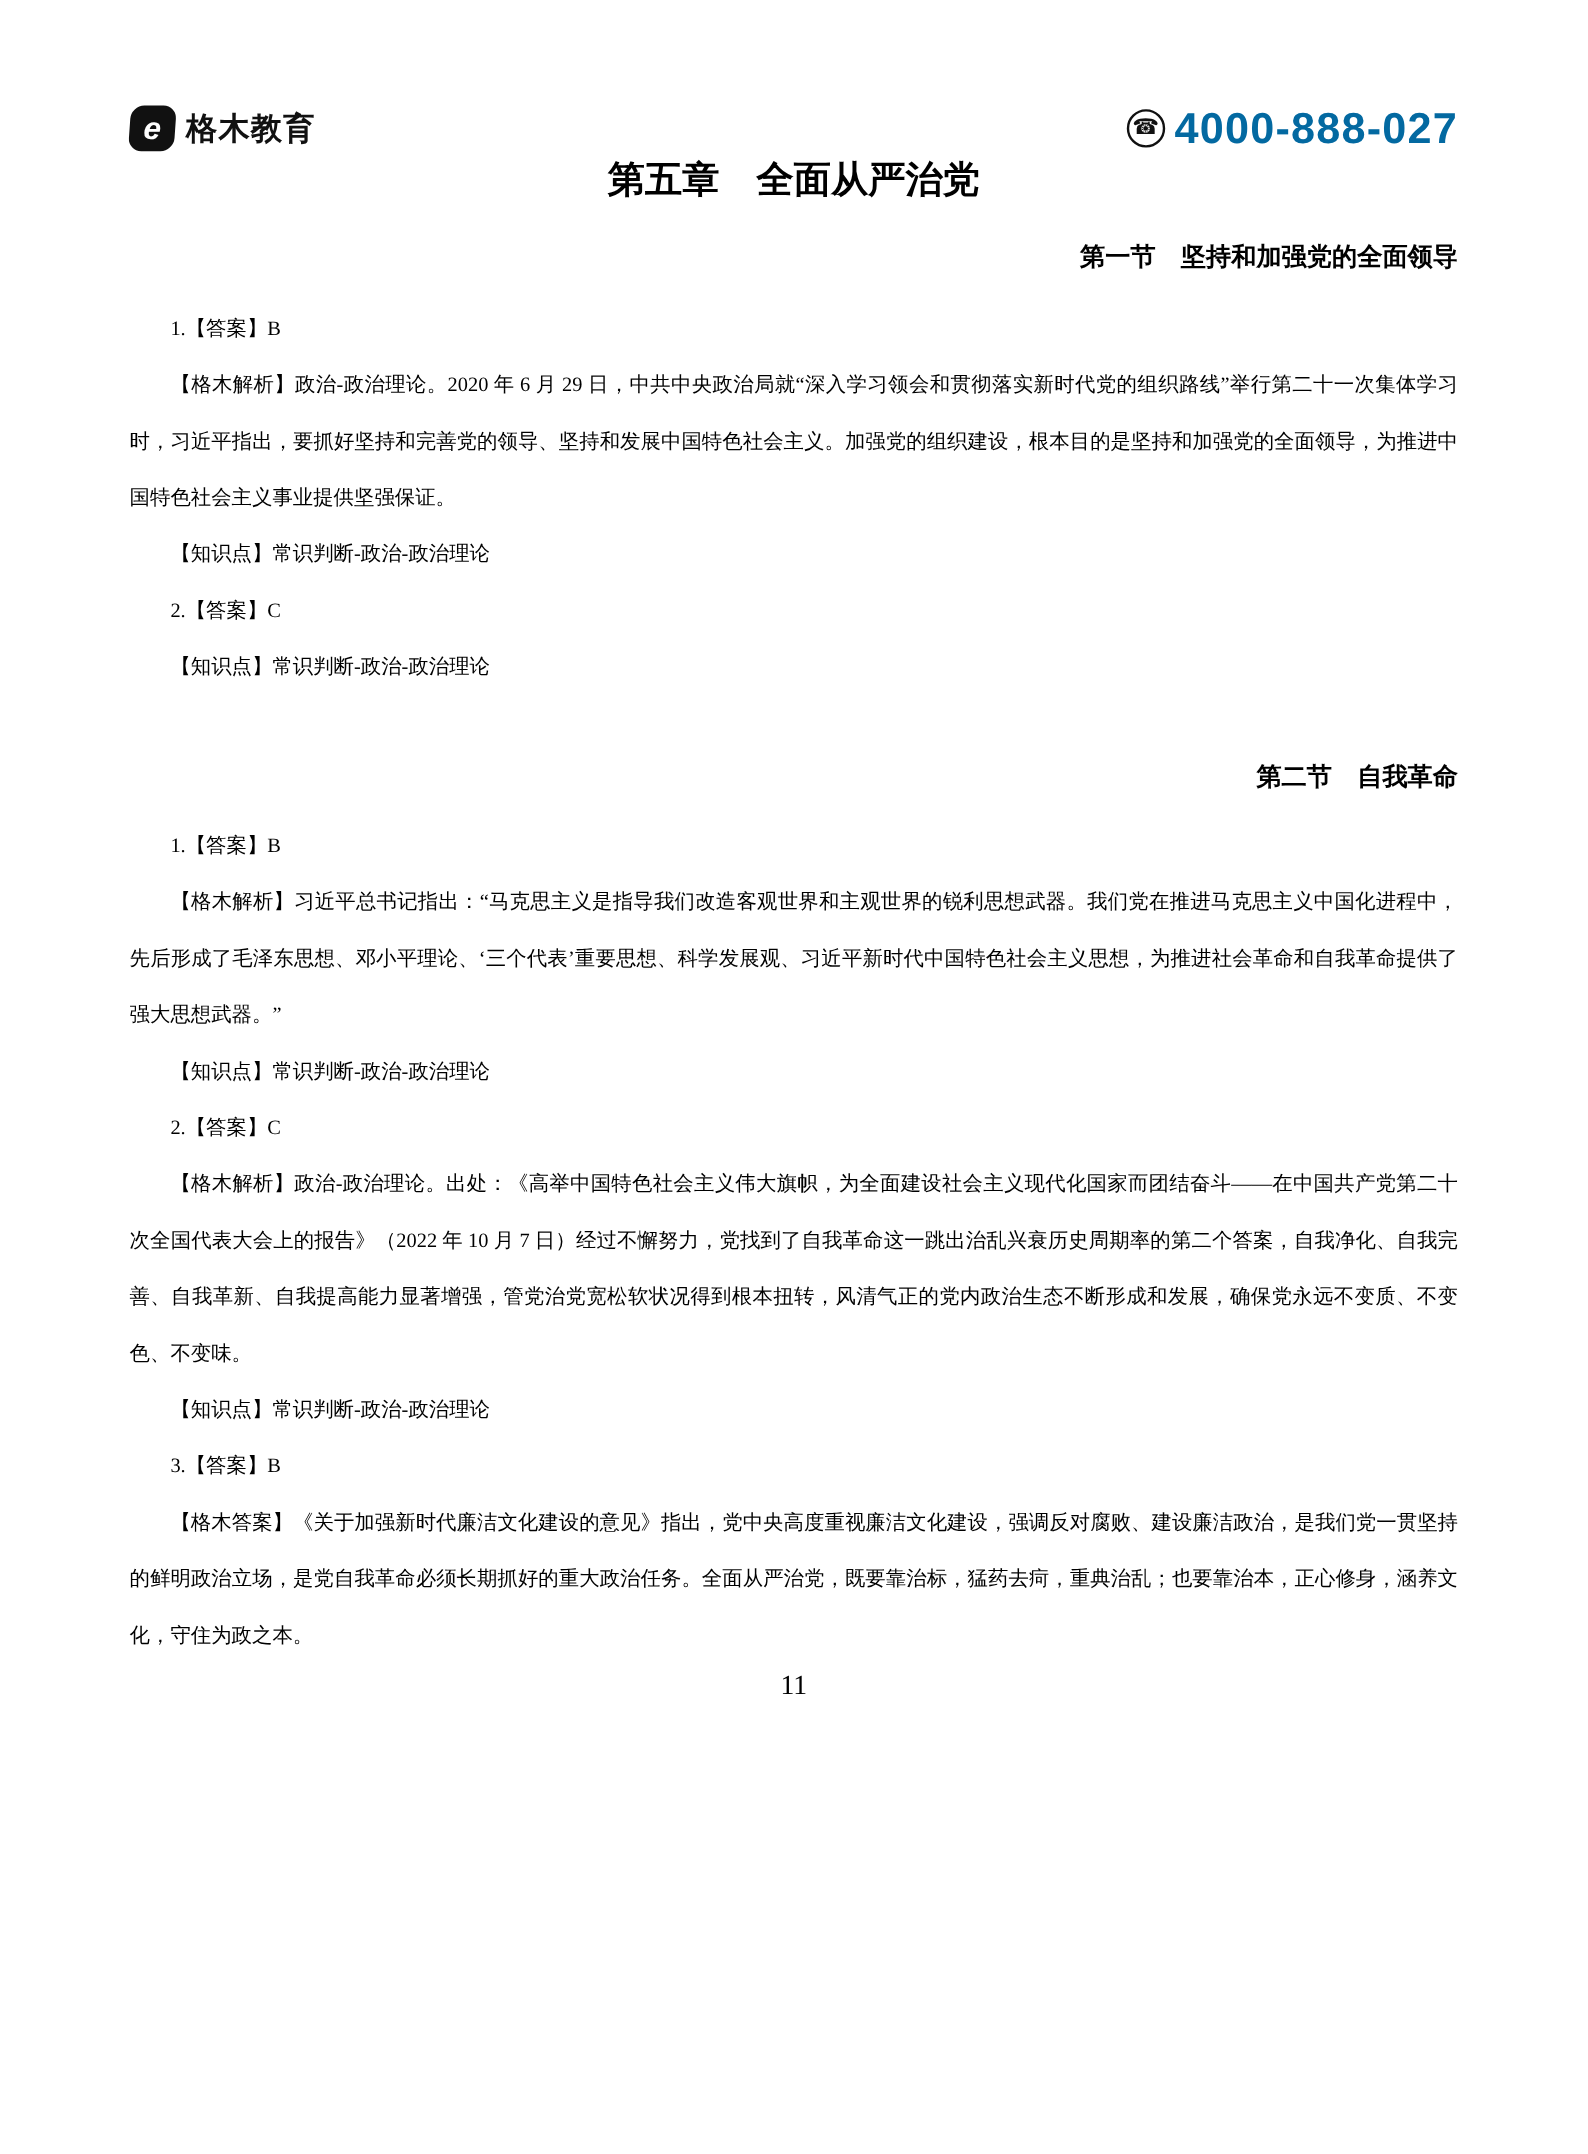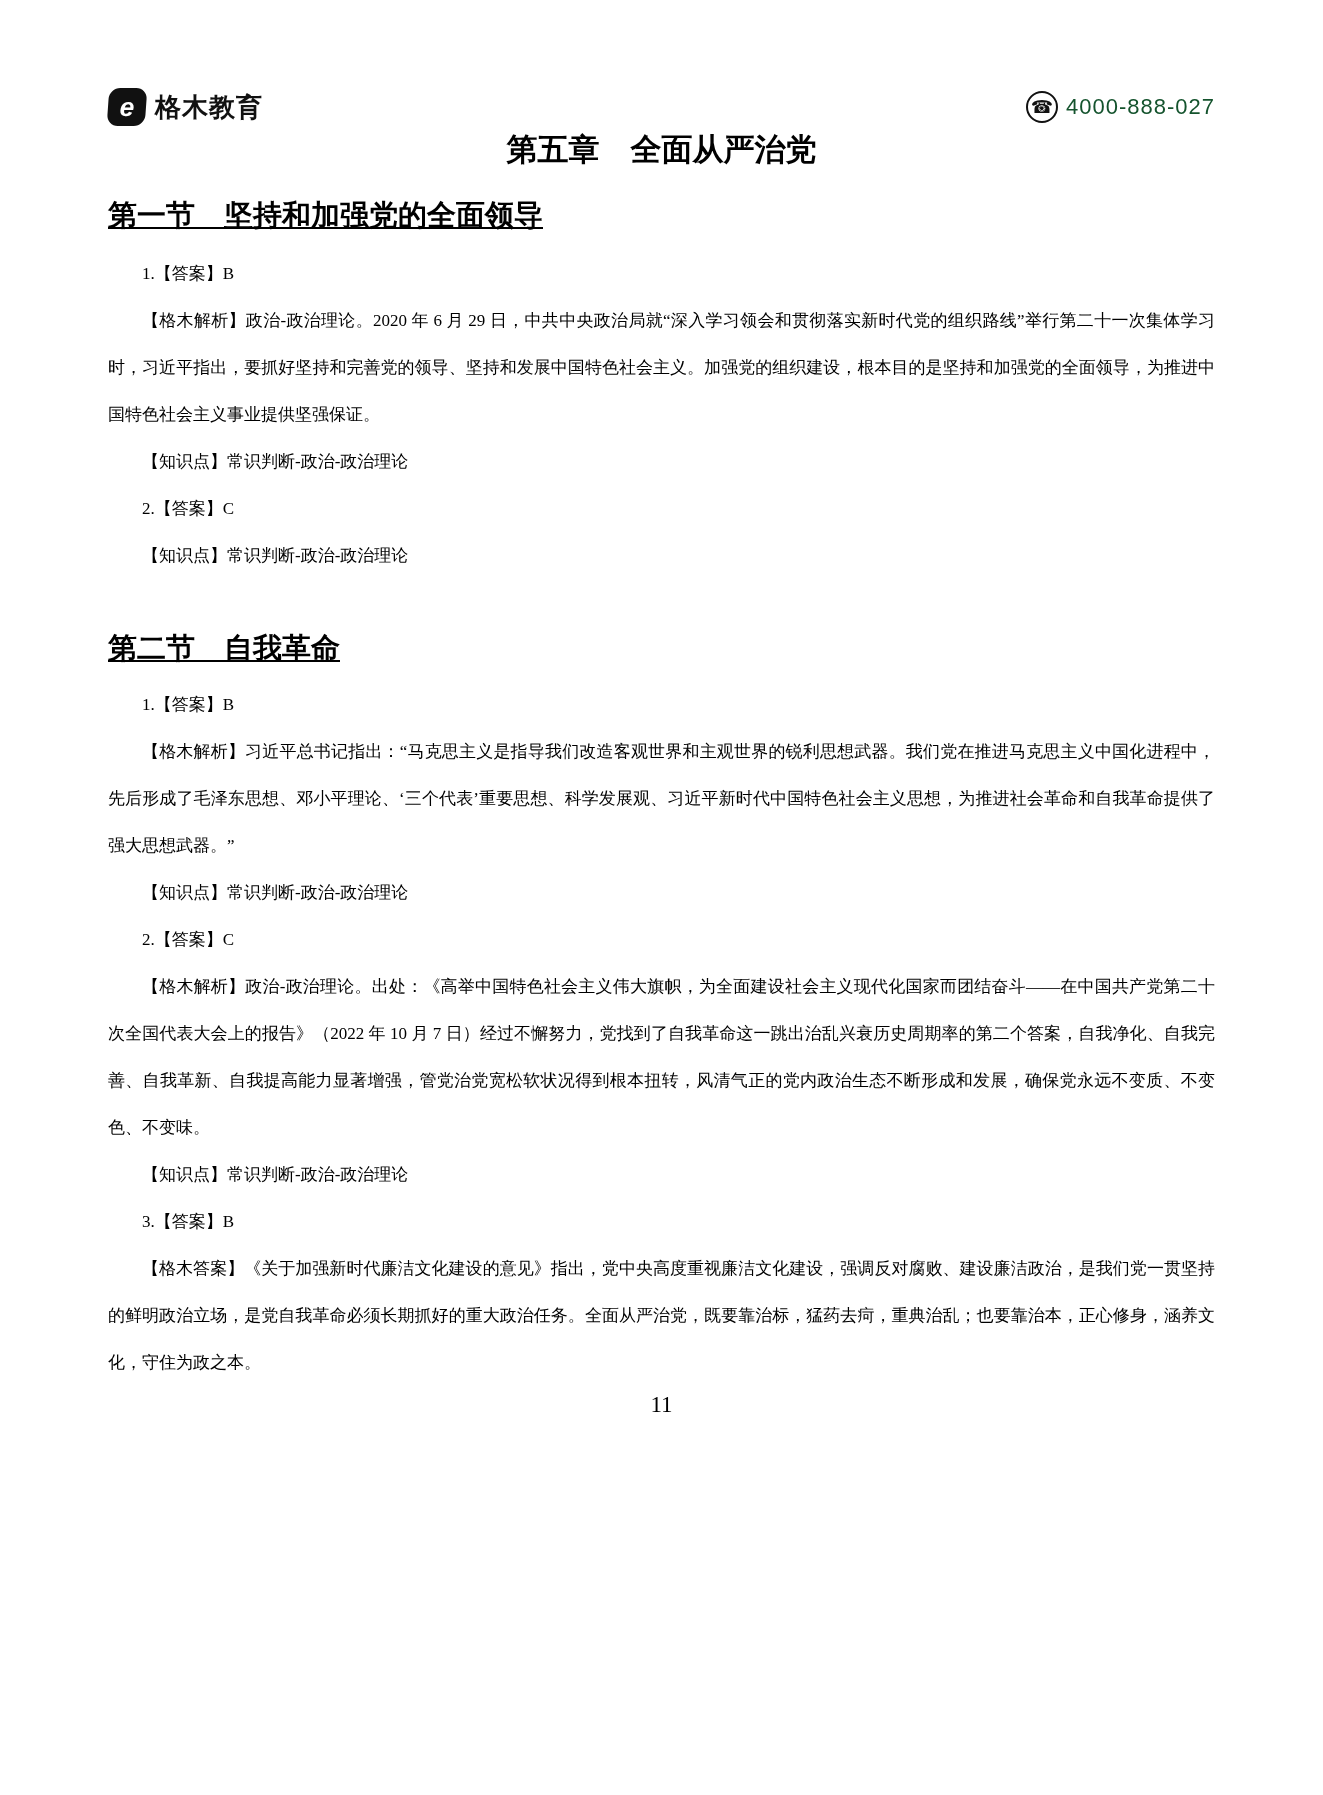--- a/index.html
+++ b/index.html
@@ -47,42 +47,41 @@
     width: 32px; height: 32px;
     border: 2.5px solid #111;
     border-radius: 50%;
     display: flex; align-items: center; justify-content: center;
     font-size: 18px; line-height: 1;
     color: #111;
     font-family: "DejaVu Sans", sans-serif;
   }
   .phone-num {
     font-family: "Liberation Sans", "DejaVu Sans", sans-serif;
-    font-weight: normal;
-    font-size: 22px;
+    font-weight: bold;
+    font-size: 36px;
     letter-spacing: 1px;
-    color: #14532d;
+    color: #0369a1;
   }
   
   .chapter-title {
     text-align: center;
     font-family: "Liberation Sans", "DejaVu Sans", sans-serif;
     font-weight: bold;
     font-size: 31px;
     line-height: 40px;
   }
   .section-title {
-    text-align: left;
+    text-align: right;
     font-family: "Liberation Sans", "DejaVu Sans", sans-serif;
     font-weight: bold;
-    font-size: 29px;
+    font-size: 21px;
     line-height: 34px;
     margin-top: 28px;
     margin-bottom: 18px;
-    text-decoration: underline;
   }
   .section-title.second {
     margin-top: 52px;
     margin-bottom: 16px;
   }
   
   .bodytext p {
     font-size: 17px;
     line-height: 47px;
     text-indent: 2em;

